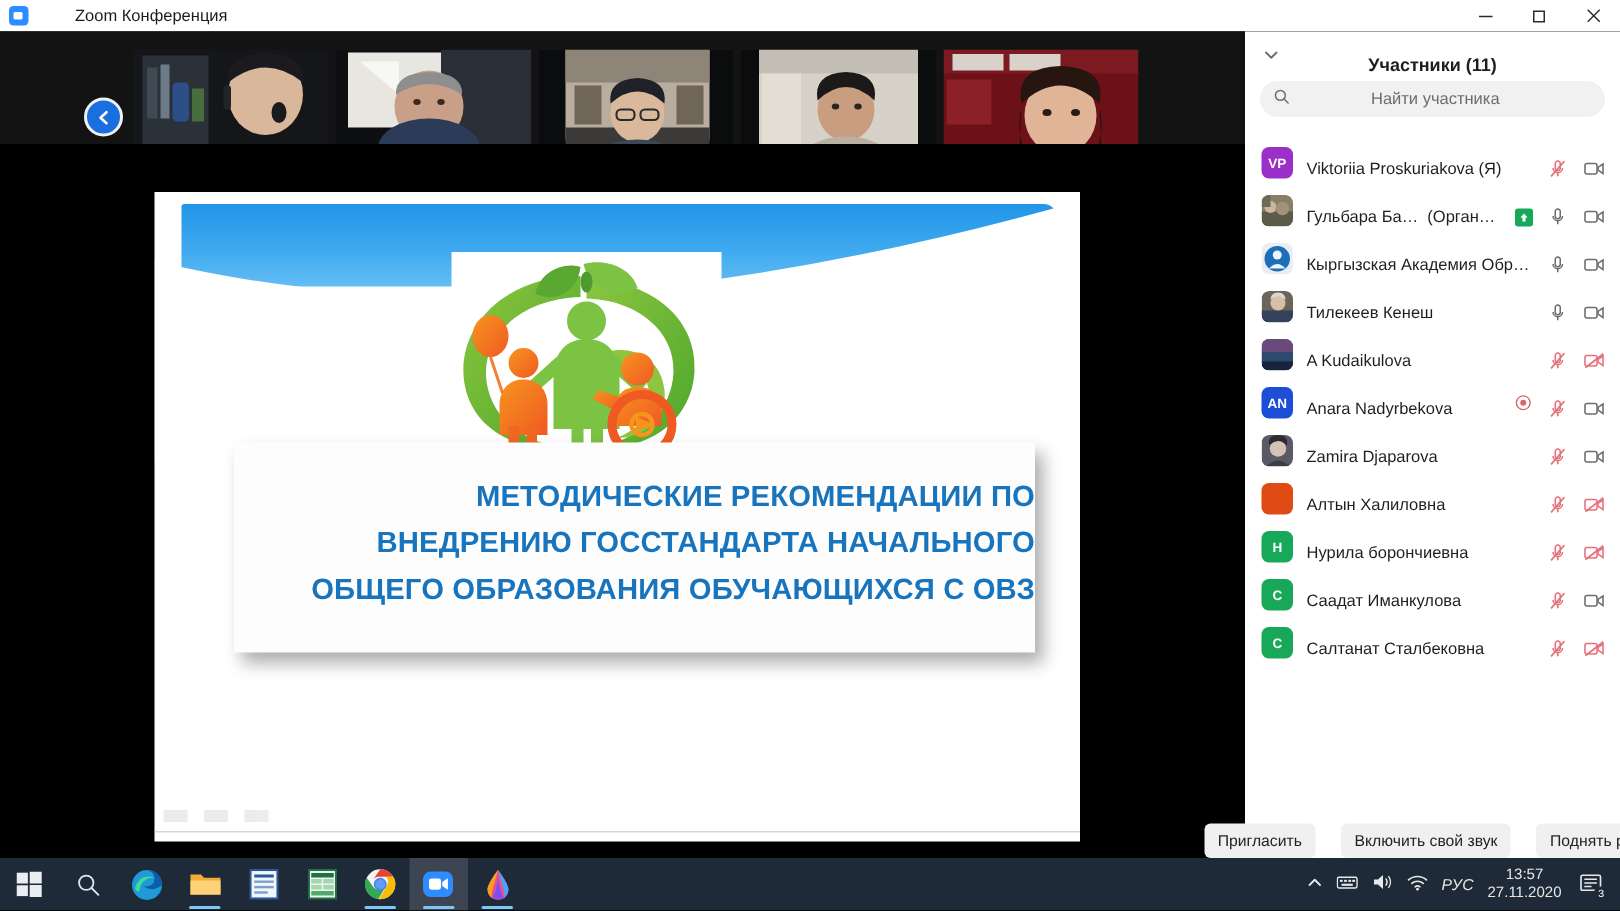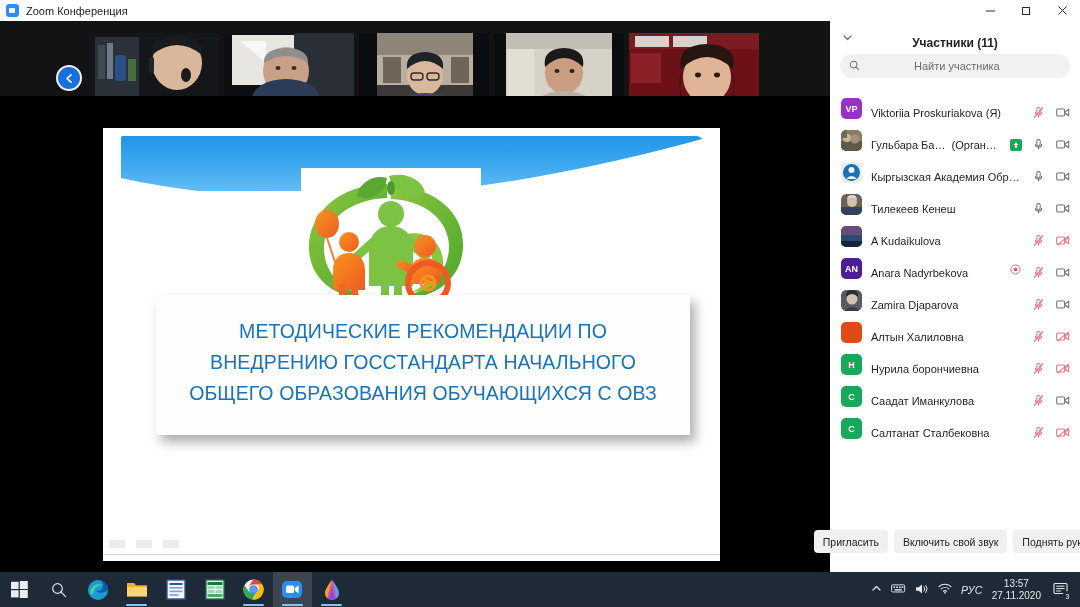--- a/index.html
+++ b/index.html
@@ -6,21 +6,21 @@
   html, body {
     width: 1080px; height: 607px;
     font-family: "Liberation Sans", sans-serif;
     overflow: hidden; background: #000;
   }
   #root { position: relative; width: 1080px; height: 607px; }
 
   
   .titlebar {
     position: absolute; left: 0; top: 0; width: 1080px; height: 21px;
-    background: #ffffff; display: flex; align-items: center;
+    background: #ffffff; display: flex; align-items: center; gap: 24px;
   }
   .tb-icon {
     width: 13px; height: 13px; margin-left: 6px; margin-right: 7px;
     border-radius: 3px; background: #2d8cff; position: relative; flex: 0 0 auto;
   }
   .tb-icon::after {
     content: ""; position: absolute; left: 3px; top: 4px;
     width: 6px; height: 5px; border-radius: 1px; background: #fff;
   }
   .tb-title { font-size: 11px; color: #1c1c1c; }
@@ -96,21 +96,21 @@
   }
   .logo-wrap {
     position: absolute; left: 188px; top: 38px; width: 200px; height: 145px;
   }
   .title-card {
     position: absolute; left: 53px; top: 167px; width: 534px; height: 140px;
     background: #fdfdfd;
     box-shadow: 5px 7px 11px rgba(0,0,0,.33);
   }
   .title-card .tline {
-    text-align: center; color: #1874bd; font-weight: normal;
+    text-align: right; color: #1874bd; font-weight: bold;
     font-size: 19.5px; letter-spacing: .1px; line-height: 31px;
   }
   .title-card .tinner { padding-top: 21px; }
   .slide-marks {
     position: absolute; left: 6px; bottom: 13px; display: flex; gap: 11px;
     opacity: .09;
   }
   .slide-marks span { display: block; width: 16px; height: 8px; background: #333; }
   .slide-baseline {
     position: absolute; left: 0; bottom: 6px; width: 617px; height: 1px;
@@ -154,22 +154,22 @@
     font-size: 11px; color: #1f1f1f; white-space: nowrap; overflow: hidden;
     text-overflow: ellipsis; flex: 1 1 auto; margin-top: 36px;
   }
   .host-badge {
     width: 12px; height: 12px; border-radius: 2px; background: #17a85a;
     flex: 0 0 auto; display: flex; align-items: center; justify-content: center;
   }
   .rec-badge { flex: 0 0 auto; margin-right: 1px; }
   .ico { flex: 0 0 auto; width: 15px; display: flex; justify-content: center; }
   .panel-foot {
-    height: 42px; flex: 0 0 auto; display: flex; align-items: flex-start;
-    justify-content: center; gap: 6px; padding: 0 8px;
+    height: 42px; flex: 0 0 auto; display: flex; align-items: flex-end;
+    justify-content: center; gap: 17px; padding: 0 8px;
   }
   .pbtn {
     height: 23px; padding: 0 9px; border-radius: 4px; background: #f0f0f0;
     font-size: 10.5px; color: #232323; display: flex; align-items: center;
     white-space: nowrap;
   }
 
   
   .taskbar {
     position: absolute; left: 0; top: 572px; width: 1080px; height: 35px;
@@ -575,21 +575,21 @@
           <span class="ico">
             <svg width="14" height="13" viewBox="0 0 15 12">
                 <rect x="0.7" y="2.2" width="8.6" height="7.6" rx="1.4" fill="none" stroke="#e8707a" stroke-width="1.1"></rect>
                 <path d="M10 5 L13.6 2.6 L13.6 9.4 L10 7 Z" fill="none" stroke="#e8707a" stroke-width="1.1"></path>
                 <line x1="1" y1="11" x2="13.8" y2="1" stroke="#e8707a" stroke-width="1.2"></line>
               </svg>
           </span>
         </div>
 
         <div class="prow">
-          <div class="avatar" style="background:#4c1d95">
+          <div class="avatar" style="background:#1d4ed8">
             <span>AN</span>
           </div>
           <div class="pname">Anara Nadyrbekova</div>
           <span class="rec-badge">
             <svg width="11" height="11" viewBox="0 0 12 12">
                 <circle cx="6" cy="6" r="5" fill="none" stroke="#d06a6a" stroke-width="1"></circle>
                 <circle cx="6" cy="6" r="2.2" fill="#d06a6a"></circle>
               </svg>
           </span>
           <span class="ico">

